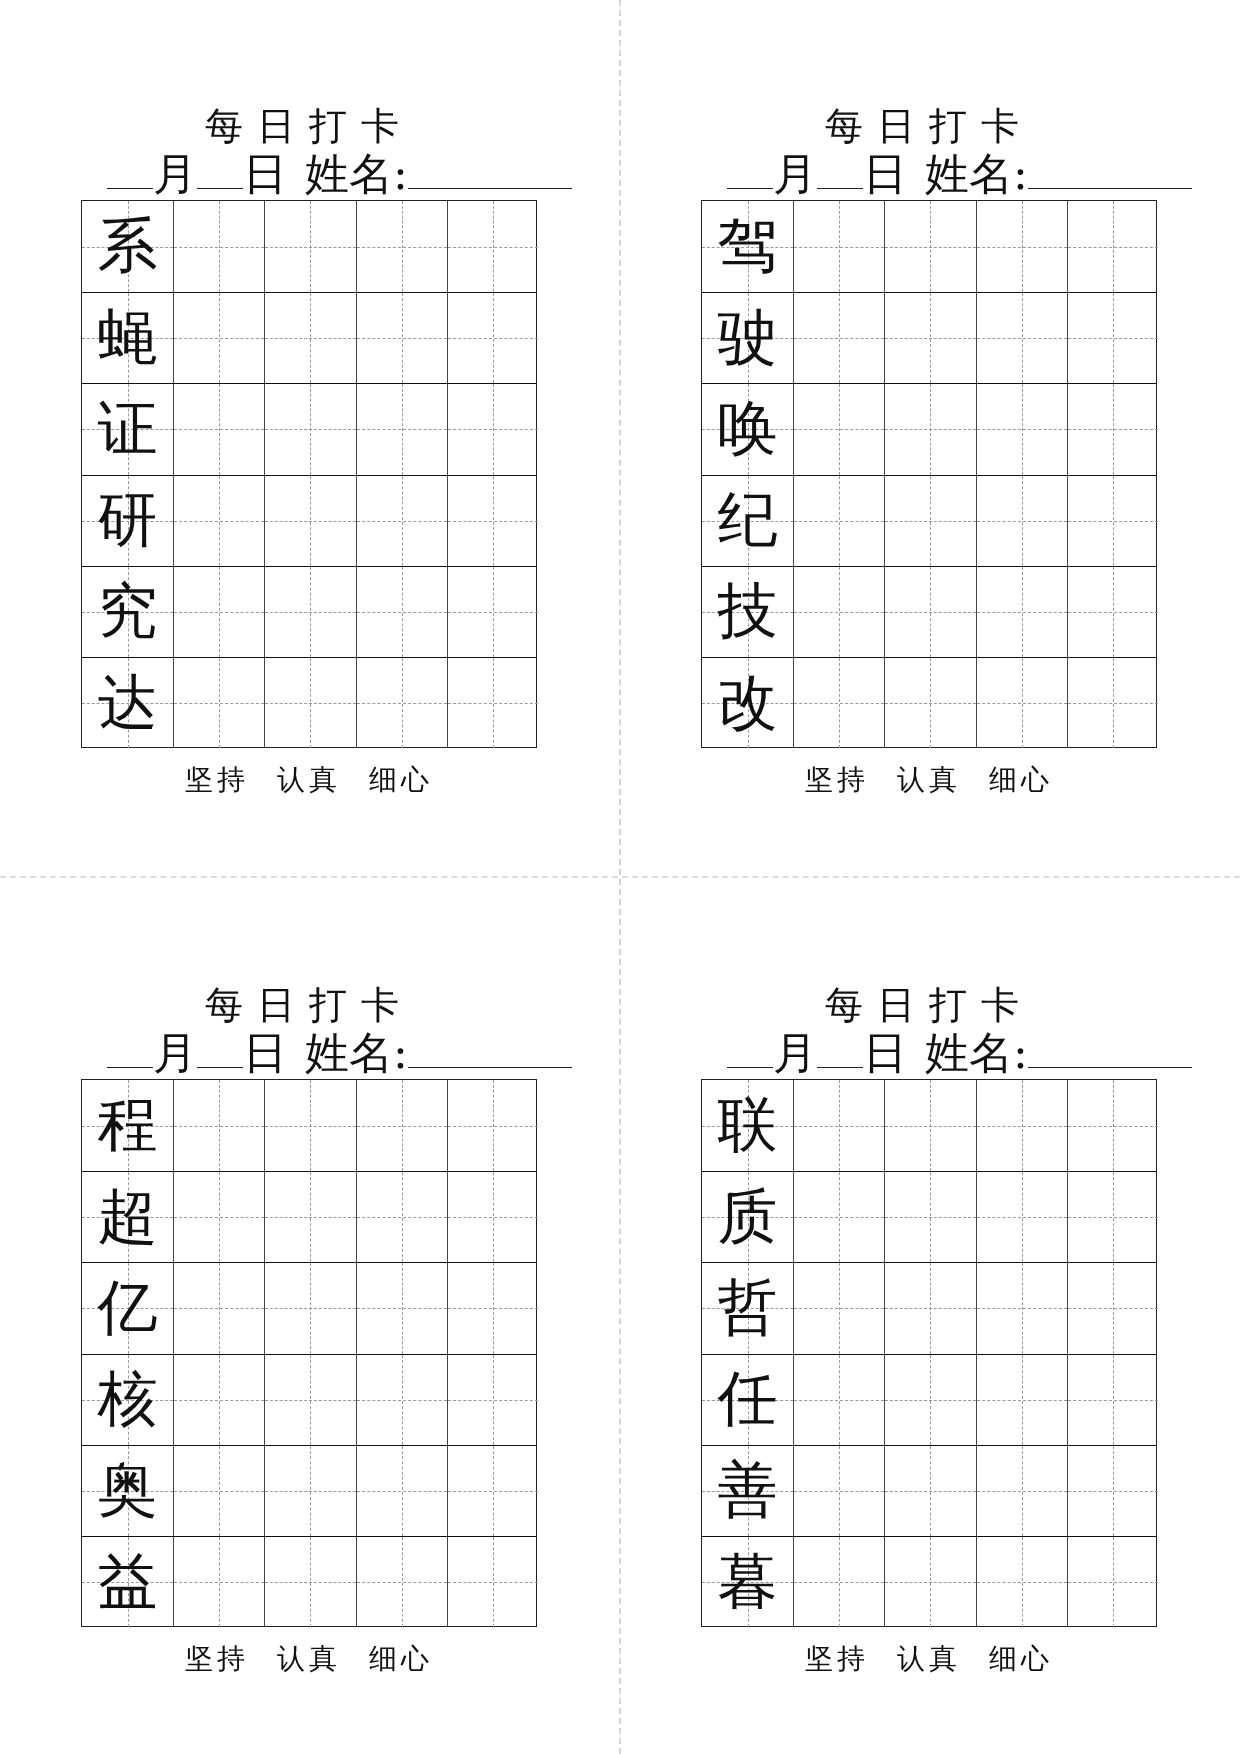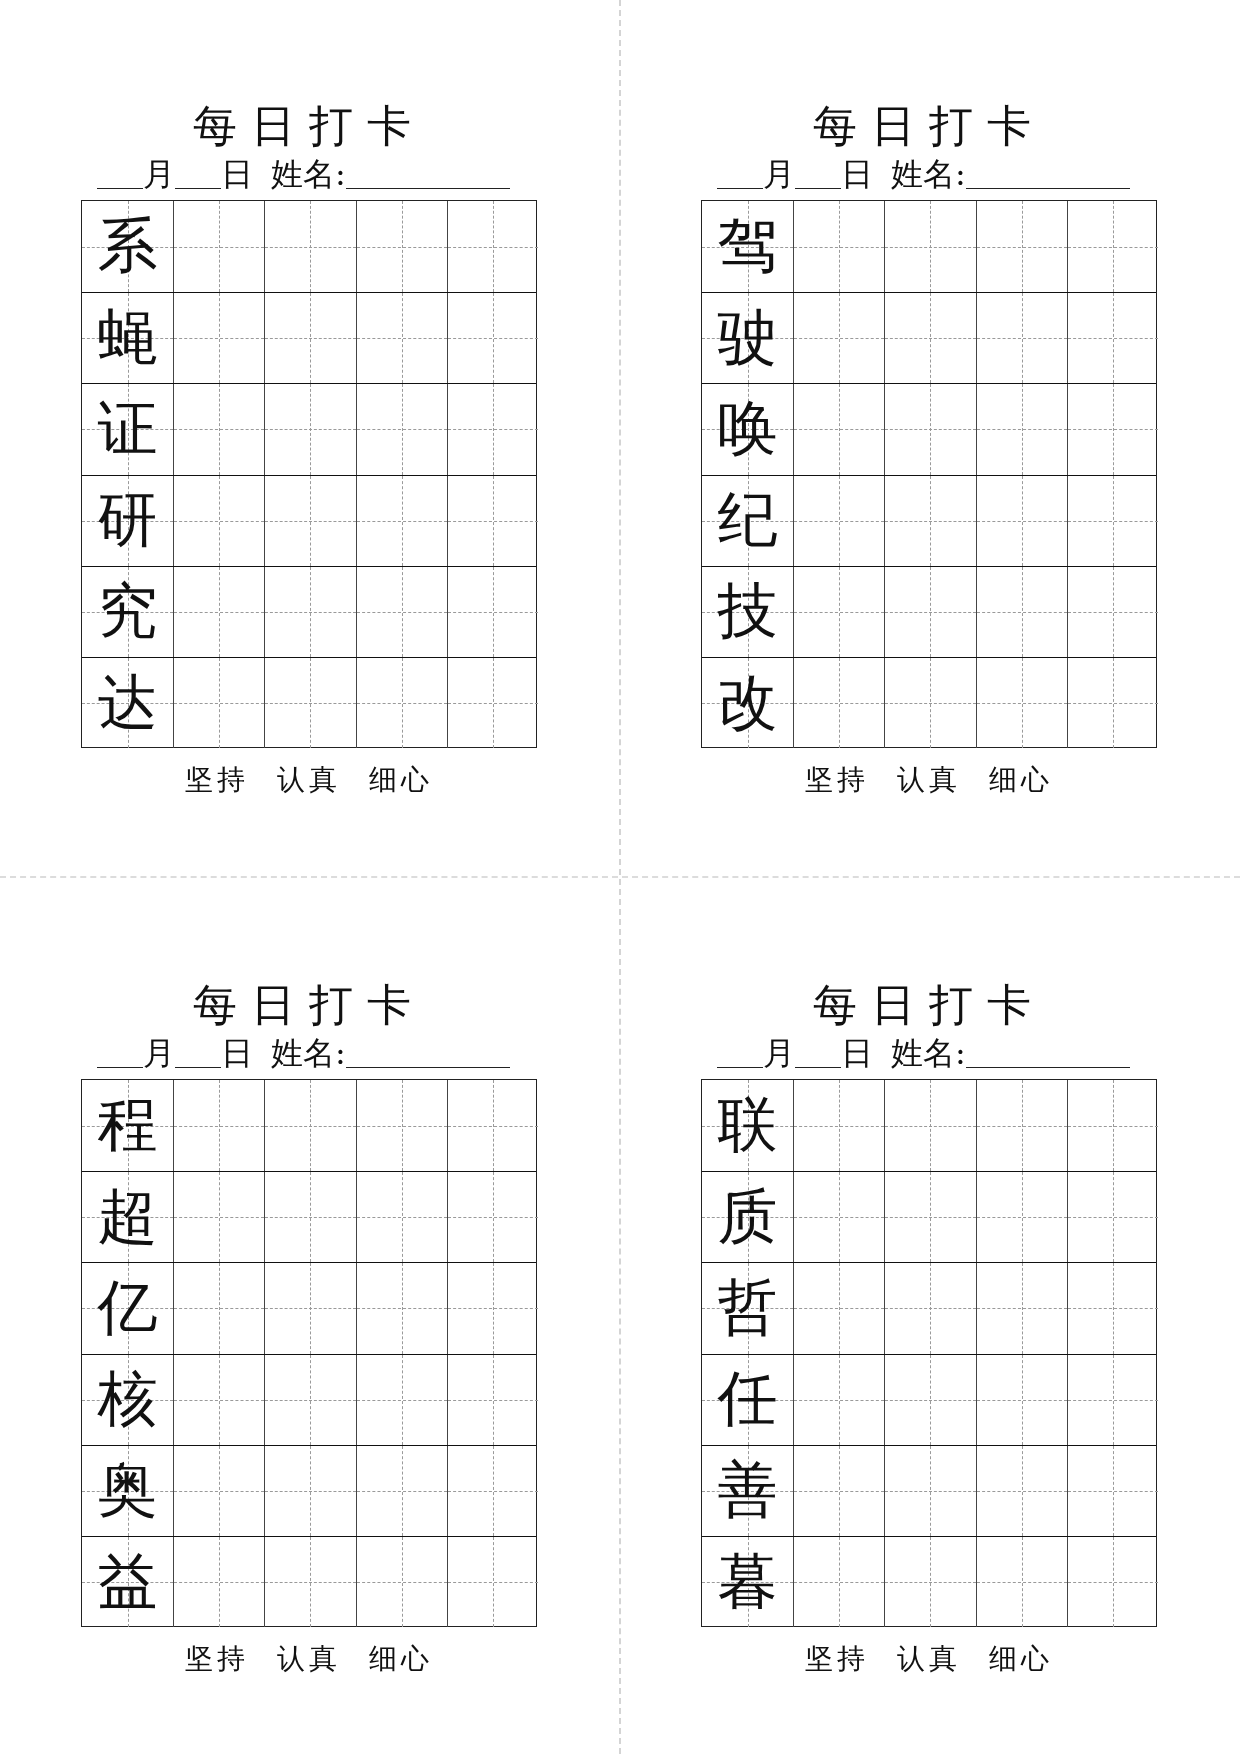--- a/index.html
+++ b/index.html
@@ -4,23 +4,23 @@
 <style>
   html, body { margin:0; padding:0; background:#ffffff; }
   body { width:1240px; height:1754px; position:relative; overflow:hidden;
          font-family:"DejaVu Serif", "Liberation Serif", serif; color:#111; }
   .divider-v { position:absolute; left:619px; top:0; width:0; height:1754px;
                border-left:2px dashed #d4d4d4; }
   .divider-h { position:absolute; left:0; top:876px; width:1240px; height:0;
                border-top:2px dashed #dcdcdc; }
   .card { position:absolute; width:456px; }
   .title { position:absolute; left:0; width:456px; top:0; text-align:center;
-           font-size:44px; letter-spacing:14px; line-height:56px; font-weight:normal; }
-  .info { position:absolute; left:16px; top:56px; width:436px; height:40px;
-          font-size:32px; line-height:40px; white-space:nowrap; }
+           font-size:38px; letter-spacing:14px; line-height:56px; font-weight:normal; }
+  .info { position:absolute; left:26px; top:56px; width:436px; height:40px;
+          font-size:44px; line-height:40px; white-space:nowrap; }
   .info .blank { display:inline-block; border-bottom:1.5px solid #222; height:34px;
                  vertical-align:top; }
   .info .lbl { display:inline-block; vertical-align:top; }
   .grid { position:absolute; left:0; top:102px; width:456px; height:548px;
           border:1.5px solid #222; box-sizing:border-box; }
   .row { position:absolute; left:0; width:100%; height:91.2px; box-sizing:border-box; }
   .row + .row { border-top:1.5px solid #111; }
   .cell { position:absolute; top:0; height:100%; width:91.2px; box-sizing:border-box; }
   .cell + .cell { border-left:1.5px solid #444; }
   .cell::before { content:""; position:absolute; left:50%; top:0; height:100%;

